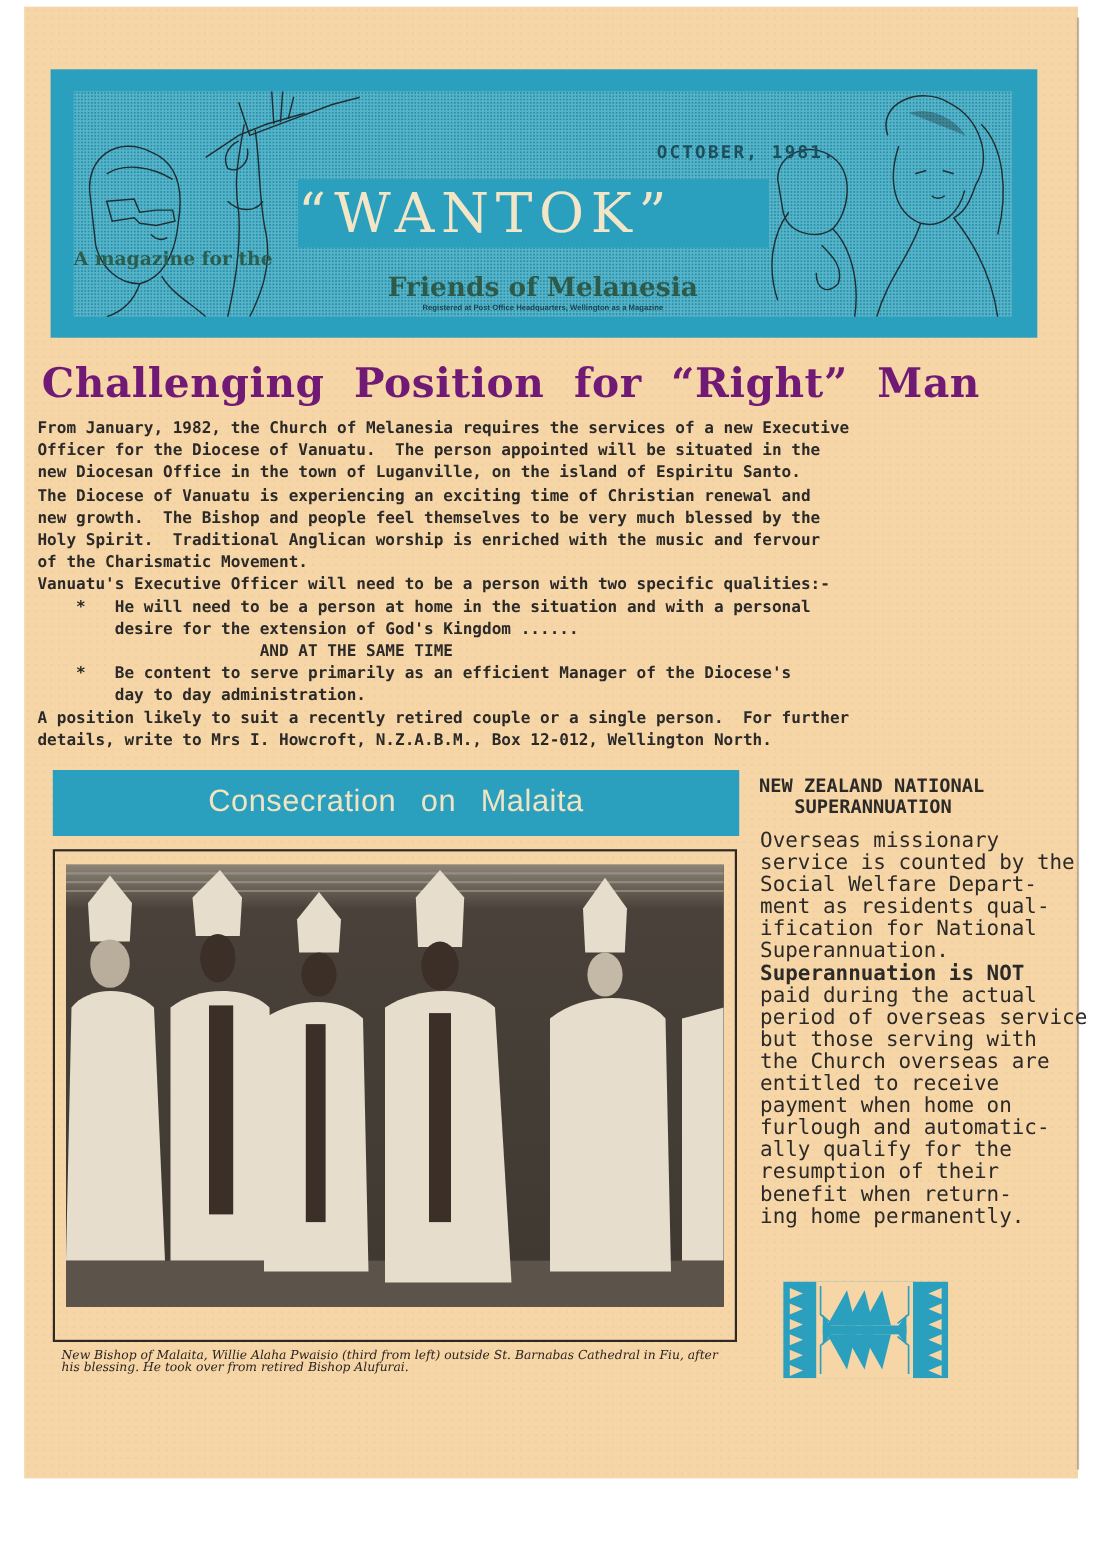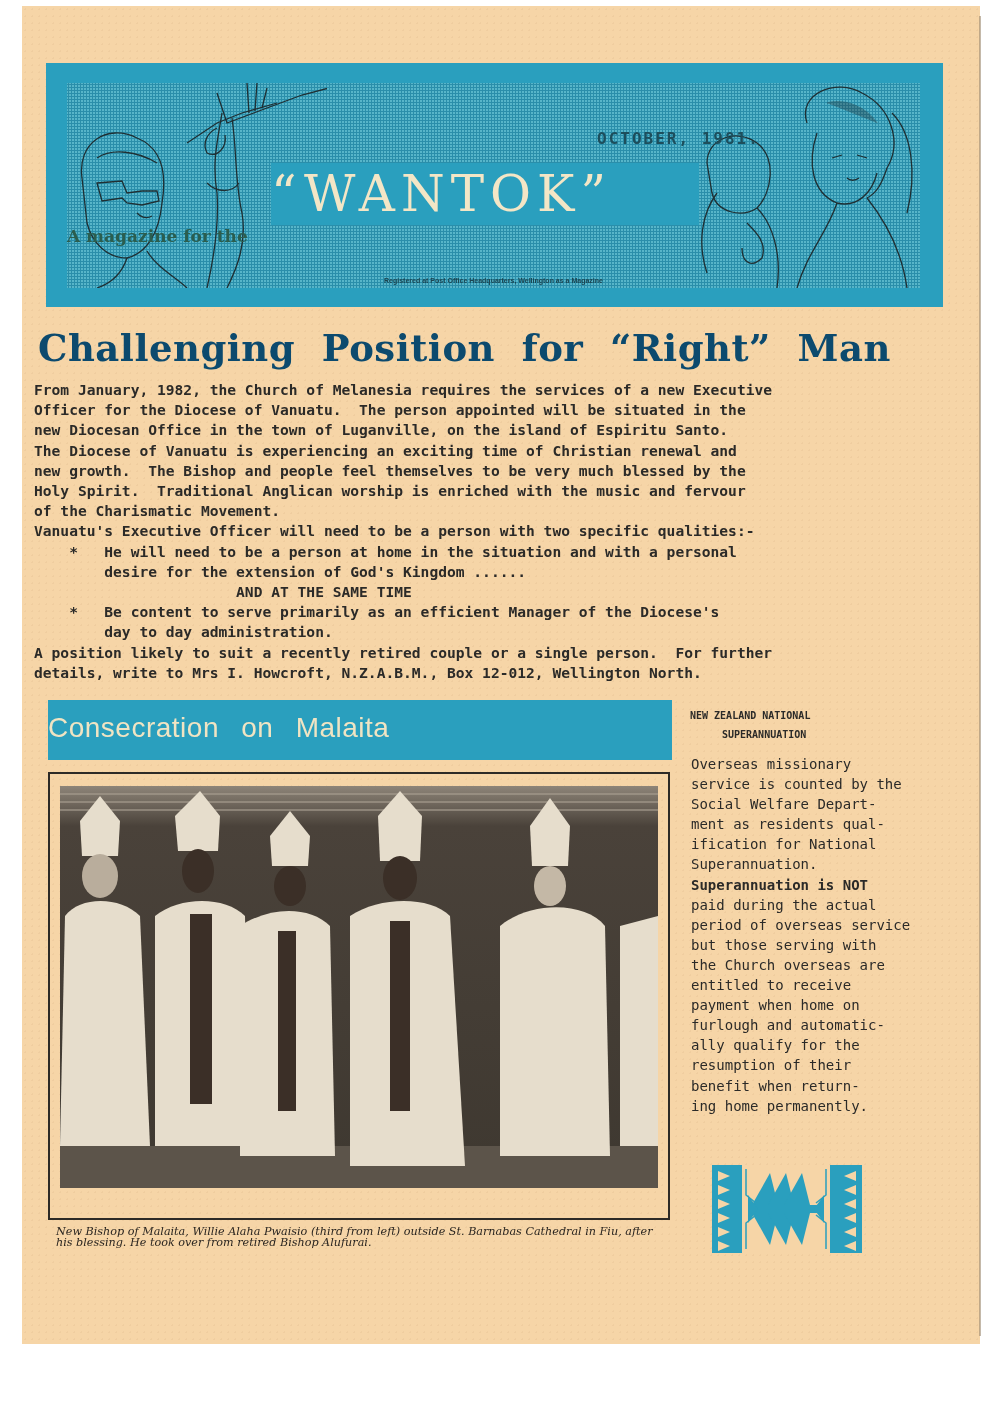--- a/index.html
+++ b/index.html
@@ -23,40 +23,40 @@
   .mast-sub1 { position:absolute; left:0; width:100%; top:143px; font-family:"DejaVu Serif", serif;
       font-size:17px; font-weight:bold; color:#2b5e4f; }
   .mast-sub2 { position:absolute; left:0; width:100%; top:163px; text-align:center; font-family:"DejaVu Serif", serif;
       font-size:24px; font-weight:bold; color:#2e5a49; }
   .mast-reg { position:absolute; left:0; width:100%; top:194px; text-align:center; font-family:"Liberation Sans", sans-serif;
       font-size:7px; font-weight:bold; color:#1c4450; }
   .sketch { position:absolute; }
 
   
   .headline { position:absolute; left:38px; top:326px; width:860px; font-family:"DejaVu Serif", serif; font-weight:bold;
-      font-size:37px; color:#0c4a6e; letter-spacing:0.5px; white-space:nowrap; }
+      font-size:37px; color:#701a75; letter-spacing:0.5px; white-space:nowrap; }
 
   .body { position:absolute; left:34px; top:380px; width:880px; font-family:"DejaVu Sans Mono", monospace; font-size:14.6px;
       line-height:20.2px; color:#2b2a28; }
   .body .line { white-space:pre; display:block;font-weight:bold; }
 
   
   .banner { position:absolute; left:48px; top:700px; width:624px; height:60px; background:#2a9fbe; }
-  .banner-text { position:absolute; left:0; top:12px; width:100%; text-align:left; font-family:"Liberation Sans", sans-serif;
+  .banner-text { position:absolute; left:0; top:12px; width:100%; text-align:center; font-family:"Liberation Sans", sans-serif;
       font-size:28px; color:#f0e4c3; word-spacing:14px; letter-spacing:0.5px; }
   .photo-frame { position:absolute; left:48px; top:772px; width:622px; height:448px; border:2px solid #2d2a26; box-sizing:border-box; }
   .photo { position:absolute; left:10px; top:12px; width:598px; height:402px; background:#5a5148; overflow:hidden; }
   .caption { position:absolute; left:56px; top:1226px; width:610px; font-family:"DejaVu Serif", serif; font-style:italic;
       font-size:11.2px; line-height:11px; color:#2a2520; }
 
   
   .side-head { position:absolute; left:690px; top:706px; width:220px; font-family:"DejaVu Sans Mono", monospace; font-weight:bold;
-      font-size:10px; line-height:19px; color:#2b2a28; }
+      font-size:17px; line-height:19px; color:#2b2a28; }
   .side-body { position:absolute; left:691px; top:754px; width:220px; font-family:"DejaVu Sans Mono", monospace;
-      font-size:14px; line-height:20.1px; color:#2b2a28; }
+      font-size:19px; line-height:20.1px; color:#2b2a28; }
   .side-body .line { display:block; white-space:pre; }
   .motif { position:absolute; left:712px; top:1165px; }
 </style>
 </head>
 <body>
 
 <div class="paper"></div>
 <div class="edge-line"></div>
 
 <div class="masthead">
@@ -90,20 +90,21 @@
         <path d="M30 110 C15 130 10 160 20 190 M70 125 C85 140 95 170 90 205"></path>
         <path d="M60 140 C70 150 80 160 75 175 C65 185 55 180 55 165"></path>
         <path d="M205 30 C225 50 230 90 220 130"></path>
       </g>
     </svg>
     <div class="mast-date">OCTOBER, 1981.</div>
     <div class="wantok-box">
       <div class="wantok-text">“WANTOK”</div>
     </div>
     <div class="mast-sub1">A magazine for the</div>
+    <div class="mast-sub2">Friends of Melanesia</div>
     <div class="mast-reg">Registered at Post Office Headquarters, Wellington as a Magazine</div>
   </div>
 </div>
 
 <div class="headline" style="white-space:pre">Challenging  Position  for  “Right”  Man</div>
 <div class="body">
   <span class="line">From January, 1982, the Church of Melanesia requires the services of a new Executive</span>
   <span class="line">Officer for the Diocese of Vanuatu.  The person appointed will be situated in the</span>
   <span class="line">new Diocesan Office in the town of Luganville, on the island of Espiritu Santo.</span>
   <span class="line">The Diocese of Vanuatu is experiencing an exciting time of Christian renewal and</span>

